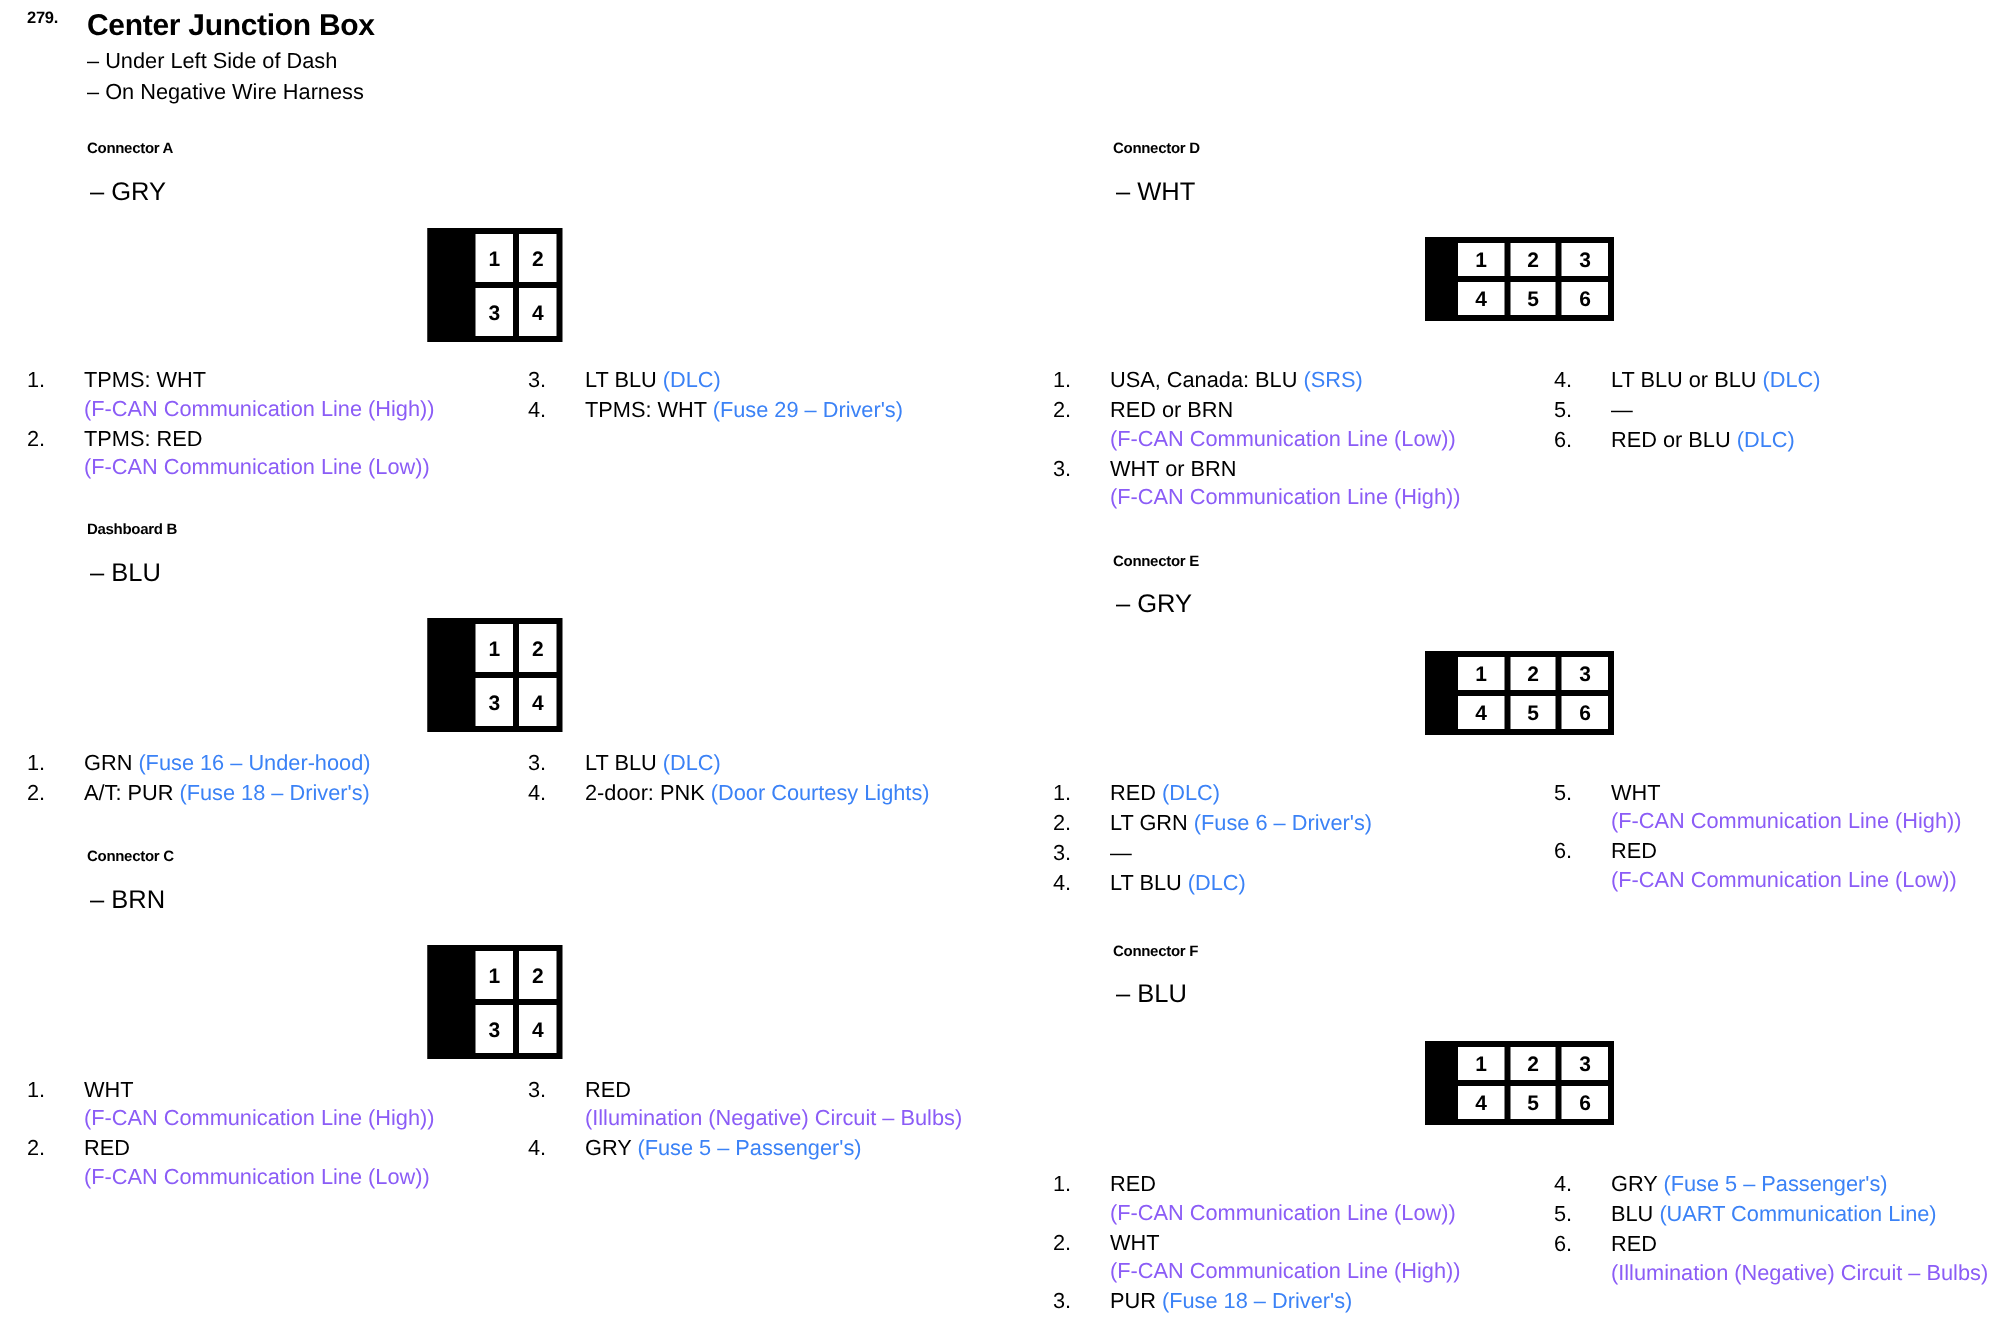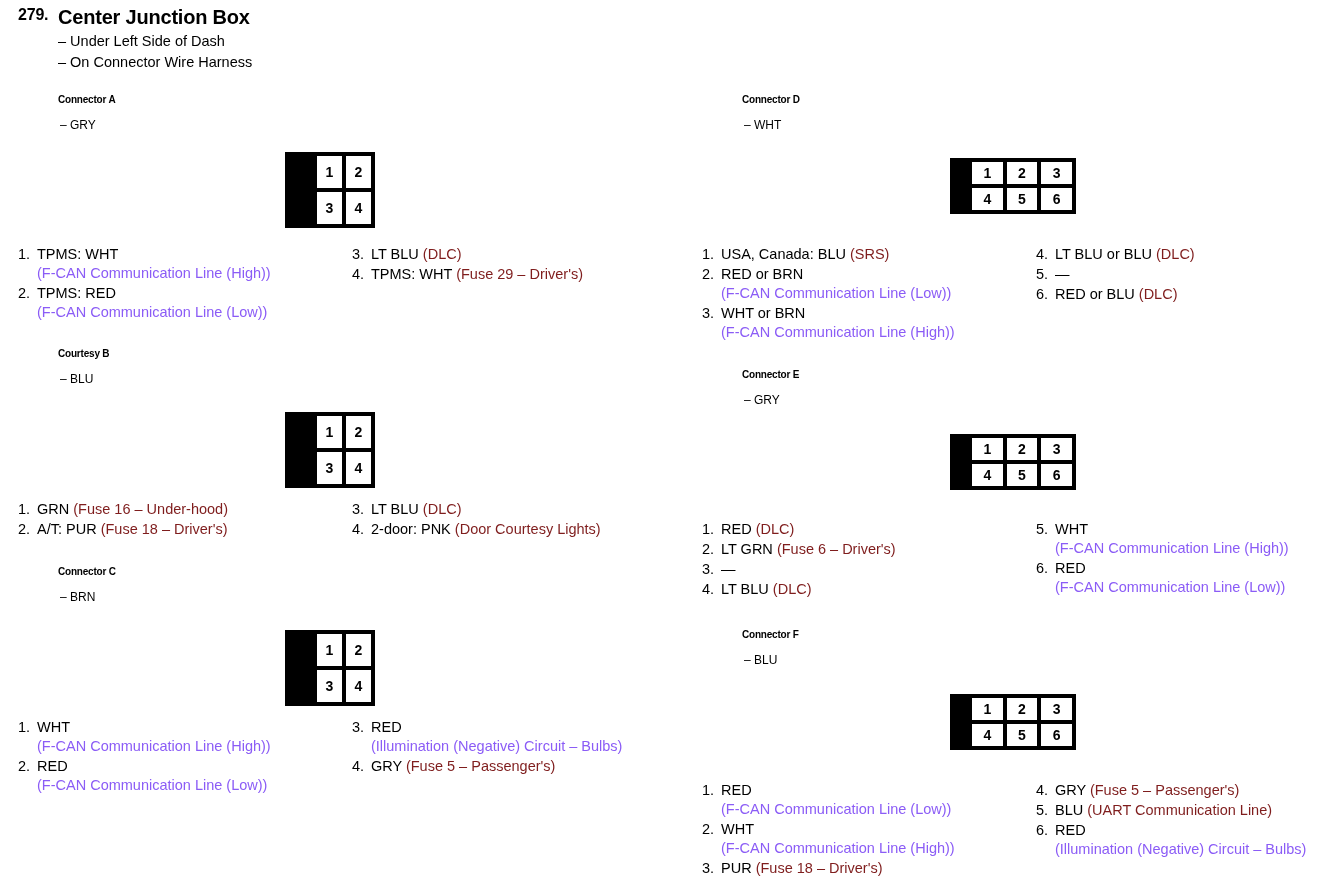--- a/index.html
+++ b/index.html
@@ -14,41 +14,41 @@
     font-family: "Liberation Sans", sans-serif;
     color: #000000;
     overflow: hidden;
   }
 
   
   #title-block { position: absolute; left: 0; top: 0; width: 700px; }
   .title-row { position: absolute; left: 18px; top: 6px; width: 660px; }
   .title-num {
     position: absolute; left: 0; top: 0;
-    font-size: 16px; font-weight: bold; letter-spacing: -0.2px;
+    font-size: 11px; font-weight: bold; letter-spacing: -0.2px;
   }
   .title-text {
     position: absolute; left: 40px; top: 0;
     font-size: 20px; font-weight: bold; letter-spacing: -0.2px;
   }
   .title-sub {
     position: absolute; left: 58px;
     font-size: 14.5px; font-weight: normal; white-space: nowrap;
   }
 
   
   .section { position: absolute; }
   .sec-name {
     position: absolute; left: 58px; top: 0;
     font-size: 10px; font-weight: bold; white-space: nowrap;
     letter-spacing: -0.2px;
   }
   .sec-color {
     position: absolute; left: 60px; top: 24px;
-    font-size: 12px; white-space: nowrap;
+    font-size: 17px; white-space: nowrap;
   }
 
   
   .conn-graphic {
     position: absolute;
     background: #000000;
     box-sizing: border-box;
     display: flex;
     align-items: stretch;
   }
@@ -82,34 +82,34 @@
     white-space: nowrap;
   }
   .pin-num {
     position: absolute;
     left: 0; top: 0;
     width: 22px;
     font-size: 14.5px;
     line-height: 19px;
     text-align: left;
   }
-  .pin-body { margin-left: 19px; }
-  .pin-desc { color: #7f1d1d; }
+  .pin-body { margin-left: 38px; }
+  .pin-desc { color: #3b82f6; }
   .pin-cont { color: #8b5cf6; display: block; }
 </style>
 </head>
 <body>
 
 <div id="title-block">
   <div class="title-row">
     <span class="title-num">279.</span>
     <span class="title-text">Center Junction Box</span>
   </div>
   <div class="title-sub" style="top:33px;">– Under Left Side of Dash</div>
-  <div class="title-sub" style="top:54px;">– On Connector Wire Harness</div>
+  <div class="title-sub" style="top:54px;">– On Negative Wire Harness</div>
 </div>
 
 <div id="sections-root">
     <div class="section" style="left: 0px; top: 94px;">
       <div class="sec-name">Connector A</div>
       <div class="sec-color">– GRY</div>
     </div>
     <div class="conn-graphic" style="left: 285px; top: 152px; width: 90px; height: 76px;">
       <div class="conn-gutter" style="width: 32px;"></div>
       <div class="conn-grid cols2">
@@ -143,21 +143,21 @@
         </div>
       </div>
       <div class="pin-item">
         <span class="pin-num">4.</span>
         <div class="pin-body">
           <div class="pin-line"><span>TPMS: WHT </span><span class="pin-desc">(Fuse 29 – Driver's)</span></div>
         </div>
       </div>
     </div>
     <div class="section" style="left: 0px; top: 348px;">
-      <div class="sec-name">Courtesy B</div>
+      <div class="sec-name">Dashboard B</div>
       <div class="sec-color">– BLU</div>
     </div>
     <div class="conn-graphic" style="left: 285px; top: 412px; width: 90px; height: 76px;">
       <div class="conn-gutter" style="width: 32px;"></div>
       <div class="conn-grid cols2">
         <div class="conn-cell">1</div>
         <div class="conn-cell">2</div>
         <div class="conn-cell">3</div>
         <div class="conn-cell">4</div>
       </div>

